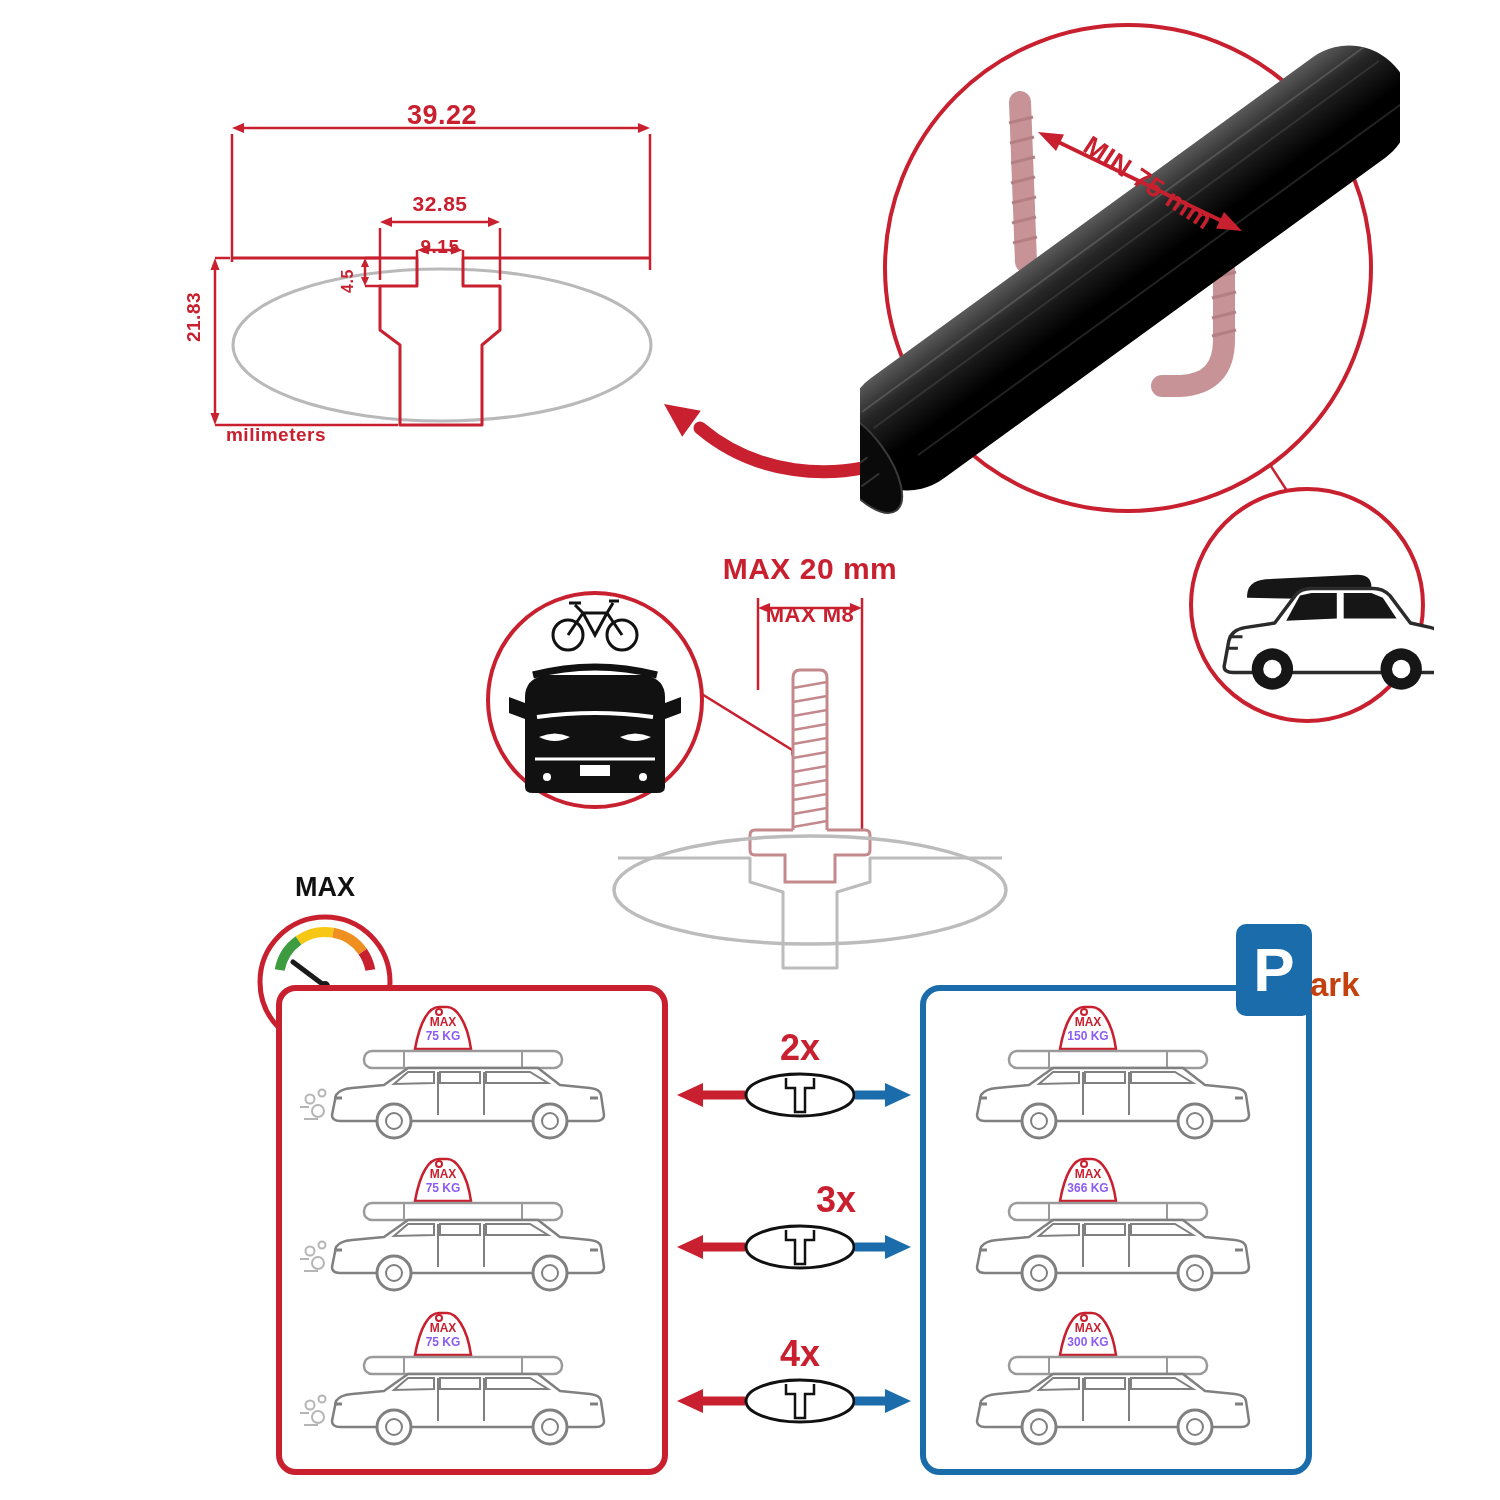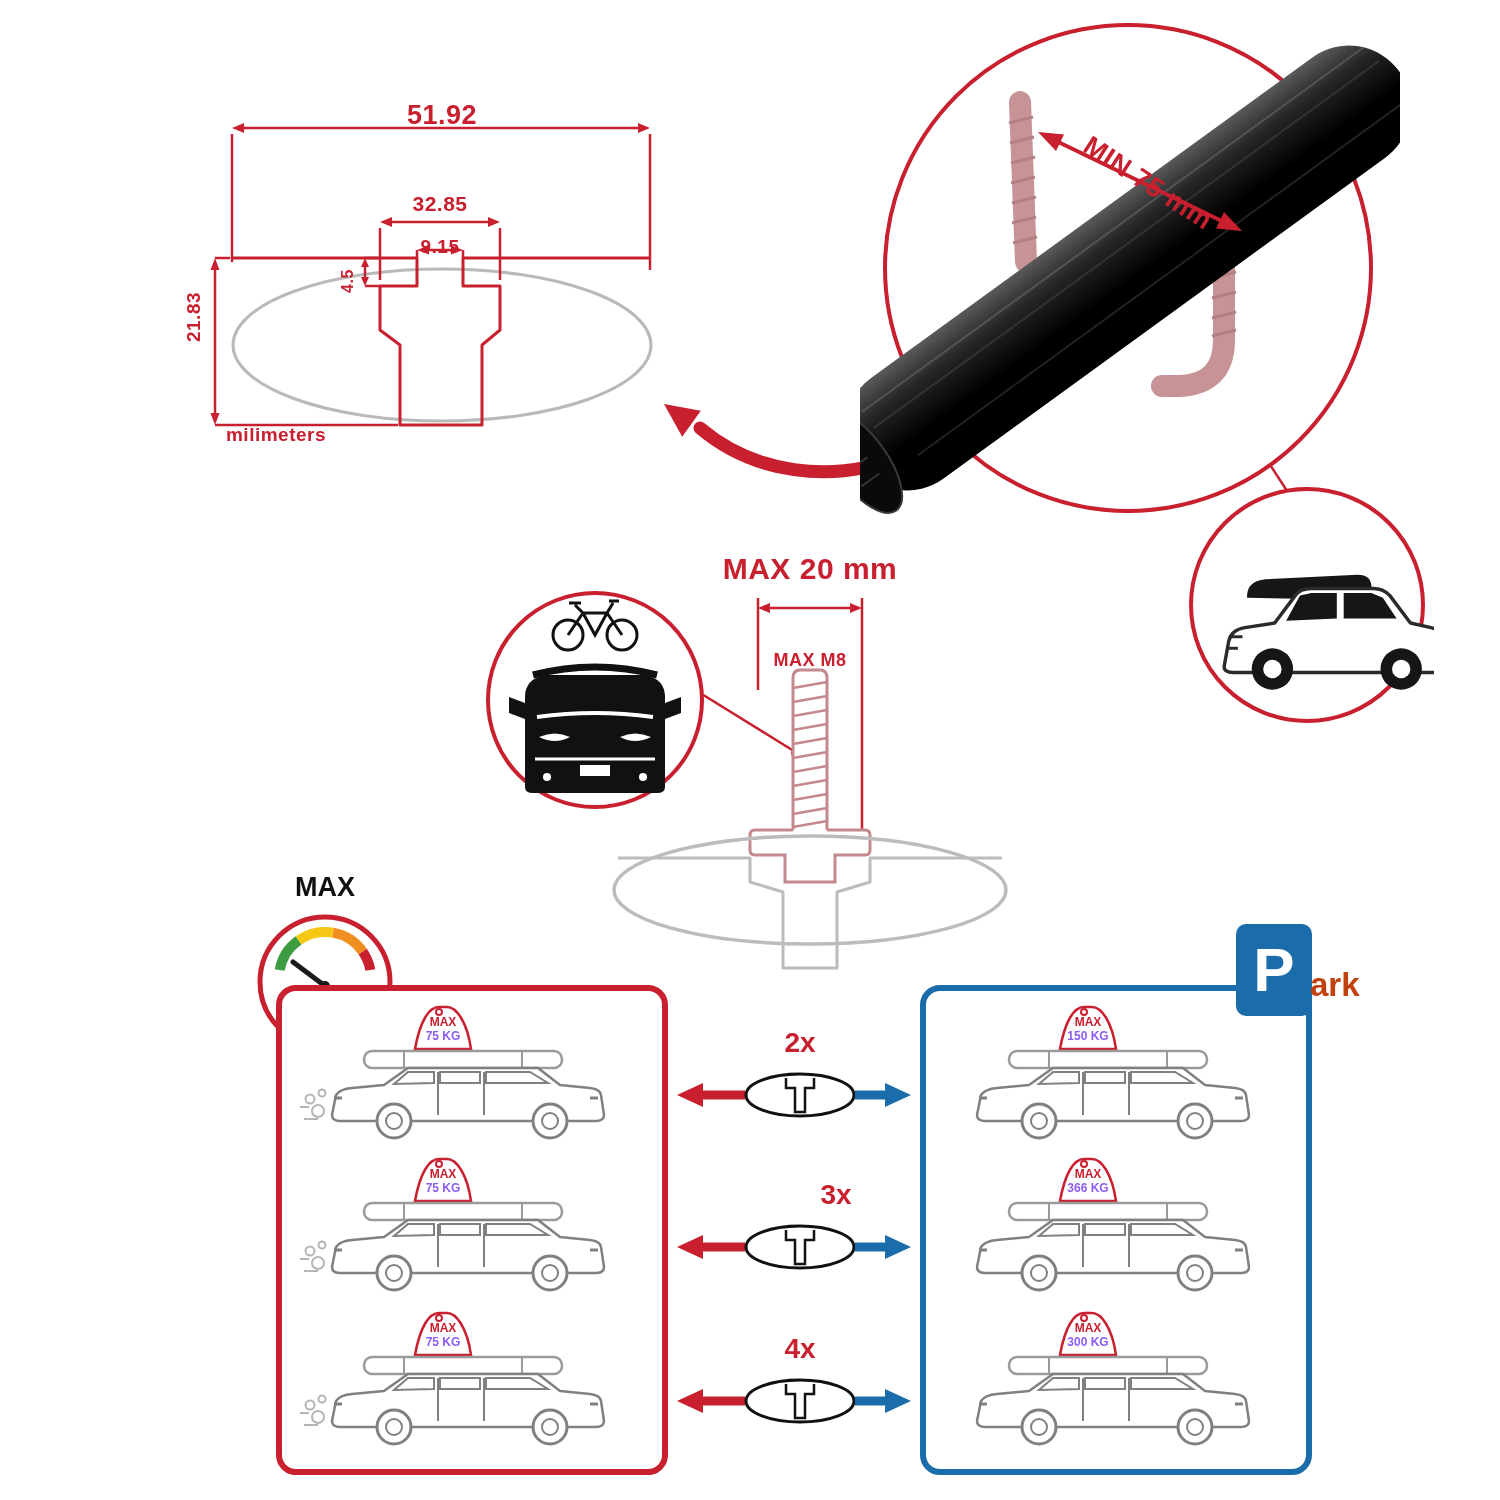--- a/index.html
+++ b/index.html
@@ -7,21 +7,21 @@
          font-family:"Liberation Sans","DejaVu Sans",sans-serif;}
   .abs{position:absolute;}
   .dimtxt{position:absolute;color:#c8202f;font-weight:600;text-align:center;letter-spacing:.5px;}
   .rot{transform:rotate(-90deg);transform-origin:center center;}
   .pennant{position:absolute;width:62px;text-align:center;line-height:14px;font-weight:700;font-size:12px;}
   .pennant .l1{color:#c8202f;}
   .pennant .l2{color:#8b5cf6;}
   .panel{position:absolute;width:380px;height:478px;border-radius:20px;background:#fff;}
   .panel.redb{border:6px solid #c8202f;}
   .panel.blueb{border:6px solid #1b6cab;}
-  .mult{position:absolute;width:70px;text-align:center;color:#c8202f;font-size:28px;font-weight:700;}
+  .mult{position:absolute;width:70px;text-align:center;color:#c8202f;font-size:36px;font-weight:700;}
   .parkP{position:absolute;left:1236px;top:924px;width:76px;height:92px;background:#1b6cab;border-radius:10px;
          color:#fff;font-size:62px;font-weight:700;text-align:center;line-height:92px;}
   .parkArk{position:absolute;left:1310px;top:966px;color:#c2410c;font-size:33px;font-weight:700;}
   .blacktxt{position:absolute;color:#111;font-weight:700;text-align:center;}
   svg{display:block;}
 </style>
 </head>
 <body>
 
 <div class="stage">
@@ -82,21 +82,21 @@
       <polygon points="200,132 212,127 212,137"></polygon>
         <polygon points="320,132 308,127 308,137"></polygon>
       <polygon points="237,160 249,155.5 249,164.5"></polygon>
         <polygon points="283,160 271,155.5 271,164.5"></polygon>
       <polygon points="185,168 181,177 189,177"></polygon>
         <polygon points="185,196 181,187 189,187"></polygon>
       <polygon points="35,168 30.5,180 39.5,180"></polygon>
         <polygon points="35,335 30.5,323 39.5,323"></polygon>
     </g>
   </svg>
-  <div class="dimtxt" style="left:405px;top:100px;width:74px;font-size:27px;">51.92</div>
+  <div class="dimtxt" style="left:405px;top:100px;width:74px;font-size:27px;">39.22</div>
   <div class="dimtxt" style="left:404px;top:192px;width:72px;font-size:21px;">32.85</div>
   <div class="dimtxt" style="left:409px;top:236px;width:62px;font-size:19px;">9.15</div>
   <div class="dimtxt rot" style="left:328px;top:272px;width:40px;font-size:16px;">4.5</div>
   <div class="dimtxt rot" style="left:162px;top:306px;width:64px;font-size:19px;">21.83</div>
   <div class="dimtxt" style="left:206px;top:424px;width:120px;font-size:19px;text-align:right;">milimeters</div>
 
   <svg class="abs" style="left:860px;top:10px;" width="540" height="520" viewBox="0 0 540 520">
     <defs>
       <linearGradient id="bgrad" gradientUnits="userSpaceOnUse" x1="0" y1="-62" x2="0" y2="62">
         <stop offset="0" stop-color="#5a5a5a"></stop>
@@ -201,21 +201,21 @@
           <path d="M193,260 L227,254"></path>
         <path d="M193,274 L227,268"></path>
           <path d="M193,287 L227,281"></path>
       </g>
       <path d="M193,290 L155,290 Q150,290 150,295 L150,310 Q150,315 155,315 L185,315 L185,342 L235,342 L235,315 L265,315 Q270,315 270,310 L270,295 Q270,290 265,290 L227,290"></path>
     </g>
     <ellipse cx="210" cy="350" rx="196" ry="54" fill="none" stroke="#bcbcbc" stroke-width="3.5"></ellipse>
     <path d="M18,318 H150 V342 L183,352 V428 H237 V352 L270,342 V318 H402" fill="none" stroke="#bcbcbc" stroke-width="3" stroke-linejoin="round"></path>
   </svg>
   <div class="dimtxt" style="left:710px;top:552px;width:200px;font-size:30px;font-weight:700;">MAX 20 mm</div>
-  <div class="dimtxt" style="left:745px;top:650px;width:130px;font-size:18px;font-weight:700;text-align:center;">MAX M8</div>
+  <div class="dimtxt" style="left:745px;top:602px;width:130px;font-size:22px;font-weight:700;text-align:center;">MAX M8</div>
 
   <div class="blacktxt" style="left:285px;top:872px;width:80px;font-size:27px;">MAX</div>
   <svg class="abs" style="left:253px;top:908px;" width="145" height="145" viewBox="0 0 145 145">
     <circle cx="72" cy="74" r="65" fill="#fff" stroke="#c8202f" stroke-width="5"></circle>
     <g fill="none" stroke-width="10">
       <path d="M26.7,62 A46,46 0 0 1 45.6,32.3" stroke="#3d9c40"></path>
       <path d="M45.6,32.3 A46,46 0 0 1 80,24.7" stroke="#f6c713"></path>
       <path d="M80,24.7 A46,46 0 0 1 109.7,43.6" stroke="#ef8f1f"></path>
       <path d="M109.7,43.6 A46,46 0 0 1 117.3,62" stroke="#c8202f"></path>
     </g>

